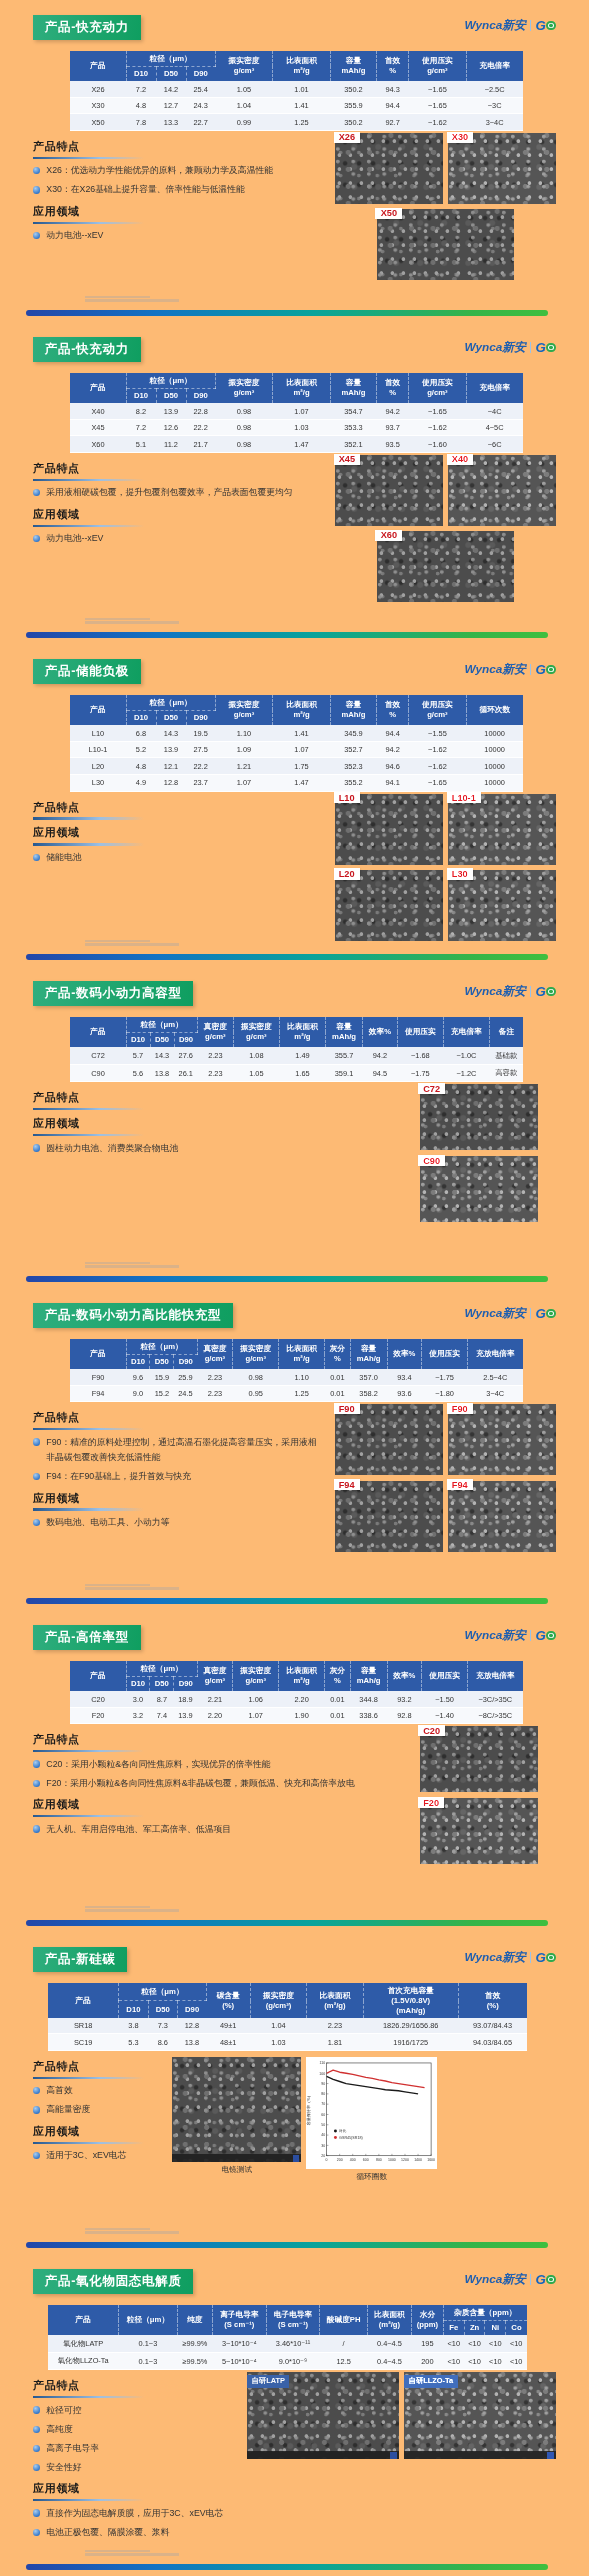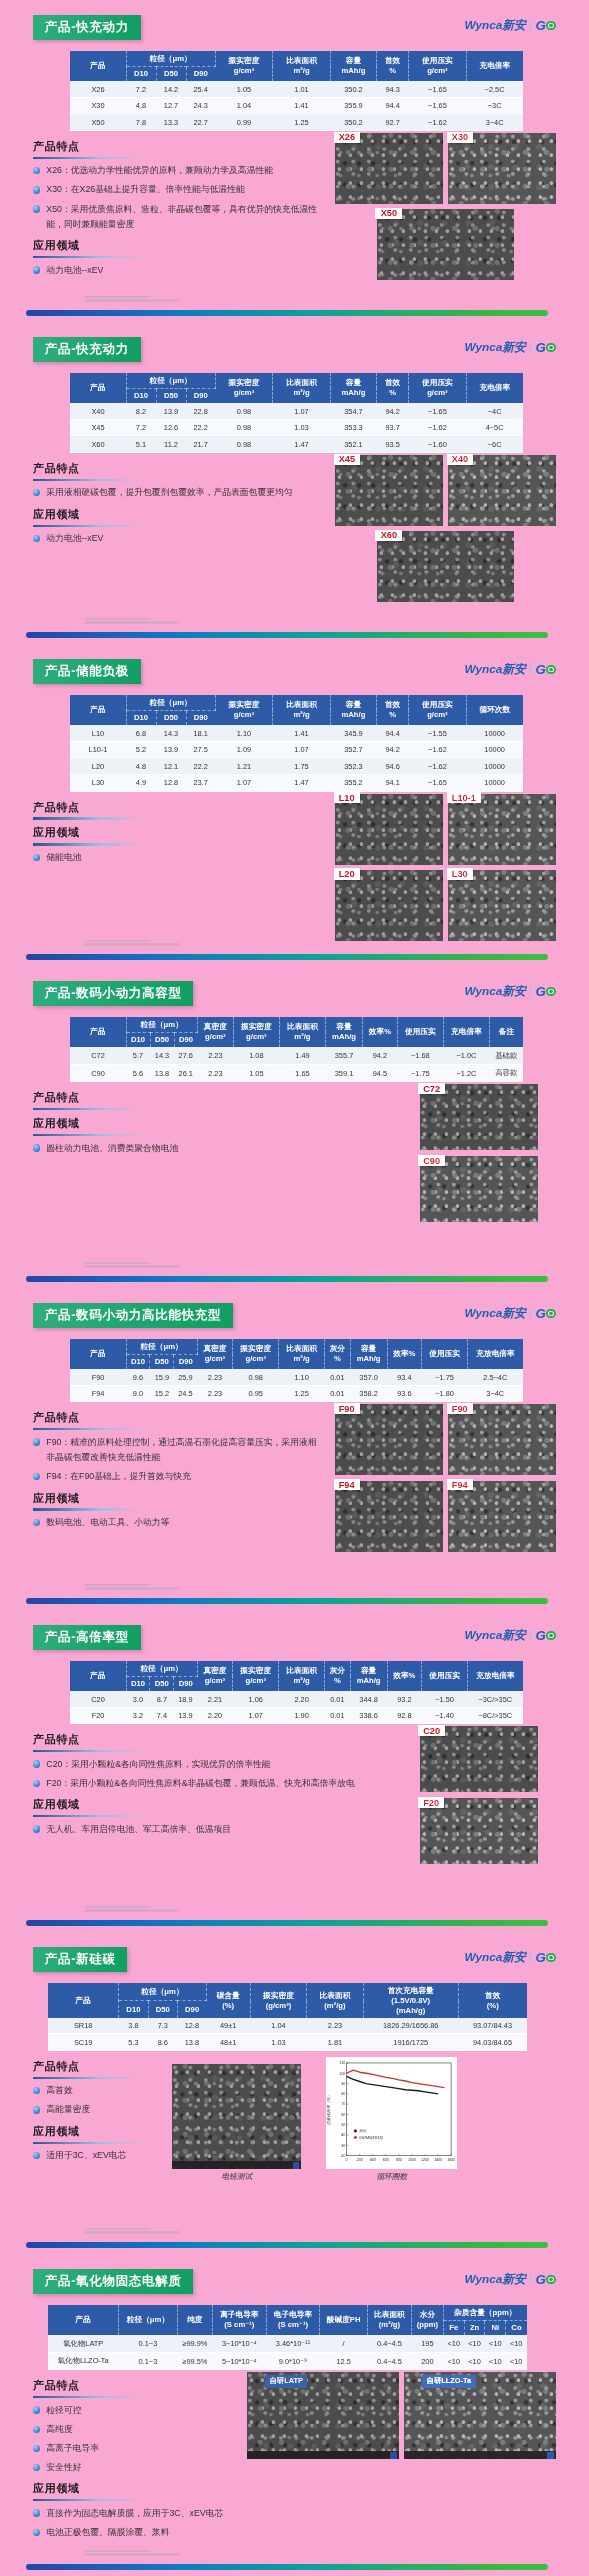--- a/index.html
+++ b/index.html
@@ -1,17 +1,17 @@
 <!DOCTYPE html>
 <html style="font-size:11.8px"><head>
 <meta charset="utf-8">
 <style>
   html,body{margin:0;padding:0;background:#fff;}
   body{width:589px;font-family:"Liberation Sans","DejaVu Sans",sans-serif;color:#333;}
-  .slide{width:589px;height:322px;box-sizing:border-box;position:relative;overflow:hidden;padding:14.7px 33px 0;background:#f9a8d4;}
+  .slide{width:589px;height:322px;box-sizing:border-box;position:relative;overflow:hidden;padding:14.7px 33px 0;background:#fdba74;}
   .head{display:flex;justify-content:space-between;align-items:flex-start;height:28px;}
   .badge{background:linear-gradient(100deg,#2fae7e,#0f9e60);color:#fff;font-weight:bold;font-size:12.5px;letter-spacing:0.7px;padding:4.4px 11.8px;box-shadow:1.5px 2.2px 3.7px rgba(0,0,0,.18);white-space:nowrap;}
   .logo{display:flex;align-items:center;gap:4.4px;margin-top:2.9px;}
   .lw{color:#1f5fb0;font-weight:bold;font-style:italic;font-size:11.8px;}
   .lsep{width:0.7px;height:11.8px;background:#9cc3e8;display:inline-block;}
   .lg{display:flex;align-items:center;color:#1565c0;font-weight:bold;font-style:italic;font-size:13.3px;}
   .go-ring{width:9.6px;height:9.6px;border:2.2px solid #2faa4e;border-radius:50%;display:inline-block;margin-left:0.7px;box-sizing:border-box;background:radial-gradient(circle,#2faa4e 0 1.5px,#fff 2.2px);}
   .twrap{margin:8.8px 0 0 37px;width:453px;}
   .twrap.wide{margin-left:14.7px;width:479px;}
   table.spec{width:100%;border-collapse:collapse;font-size:7.4px;text-align:center;}
@@ -45,24 +45,24 @@
     radial-gradient(circle at 18% 28%,#8e8e8e 0 1.5px,transparent 2.2px),
     radial-gradient(circle at 62% 14%,#6f6f6f 0 2.2px,transparent 2.9px),
     radial-gradient(circle at 40% 58%,#a0a0a0 0 1.5px,transparent 2.2px),
     radial-gradient(circle at 80% 70%,#5a5a5a 0 2.2px,transparent 3.7px),
     radial-gradient(circle at 30% 85%,#7a7a7a 0 1.5px,transparent 2.2px),
     radial-gradient(circle at 72% 42%,#2e2e2e 0 1.5px,transparent 2.9px),
     #4c4c4c;
     background-size:15.5px 12.5px,21.4px 17px,11px 14px,24px 20px,18.4px 23px,14px 21.4px,auto;}
   .sem-box:nth-child(even){filter:brightness(1.12);}
   .chip{position:absolute;top:-1.5px;left:-1.5px;background:#fff;color:#c8161e;font-weight:bold;font-size:9.2px;padding:0.7px 5.2px;box-shadow:0.7px 0.7px 2.2px rgba(0,0,0,.25);}
-  .chip.blue{background:#3a62a8;color:#fff;font-size:7.4px;padding:1.5px 4.4px;top:2.2px;left:18px;box-shadow:none;}
+  .chip.blue{background:#3a62a8;color:#fff;font-size:7.4px;padding:1.5px 4.4px;top:2.2px;left:0;box-shadow:none;}
   .sembar{position:absolute;bottom:0;left:0;right:0;height:8.8px;background:rgba(30,30,30,.88);}
   .zbadge{position:absolute;right:2.2px;top:1.5px;width:6.6px;height:6.6px;background:#2b4ea0;}
-  .figs{display:flex;gap:25px;align-items:flex-end;margin-top:4.4px;font-style:italic;}
+  .figs{display:flex;gap:5px;align-items:flex-start;margin-top:4.4px;}
   .figblock{margin:0;}
   .figblock .sem-box{width:129px;height:105px;}
   .chartbox{width:131px;height:112px;background:#fff;}
   .figcap{text-align:center;font-size:7.7px;color:#333;margin-top:2.9px;}
   .lcol.narrow{flex:0 0 129px;}
   .smudge{position:absolute;left:85px;bottom:19px;}
   .smudge i{display:block;height:2.2px;background:#9aa4b0;opacity:.35;margin:1.5px 0;}
   .smudge i:first-child{width:65px;}
   .smudge i:last-child{width:94px;}
   .gbar{position:absolute;left:26px;right:41px;bottom:5.9px;height:6.6px;border-radius:2.9px;background:linear-gradient(90deg,#2446a8 0%,#1273c4 25%,#0aa39b 55%,#35b449 85%,#3fbf3f 100%);}
@@ -151,24 +151,20 @@
       <h3 class="sh">产品特点</h3>
       <div class="blist">
           <div class="bullet">
             <span class="dot"></span>
             <span class="btxt">X26：优选动力学性能优异的原料，兼顾动力学及高温性能</span>
           </div>
           <div class="bullet">
             <span class="dot"></span>
             <span class="btxt">X30：在X26基础上提升容量、倍率性能与低温性能</span>
           </div>
-          <div class="bullet">
-            <span class="dot"></span>
-            <span class="btxt">X50：采用优质焦原料、造粒、非晶碳包覆等，具有优异的快充低温性能，同时兼顾能量密度</span>
-          </div>
         </div>
       <h3 class="sh">应用领域</h3>
       <div class="blist">
           <div class="bullet">
             <span class="dot"></span>
             <span class="btxt">动力电池--xEV</span>
           </div>
         </div>
     </div>
     <div class="rcol grid2">
@@ -336,21 +332,21 @@
             <th>D10</th>
             <th>D50</th>
             <th>D90</th>
           </tr>
         </thead>
         <tbody>
           <tr>
             <td>L10</td>
             <td>6.8</td>
             <td>14.3</td>
-            <td>18.1</td>
+            <td>19.5</td>
             <td>1.10</td>
             <td>1.41</td>
             <td>345.9</td>
             <td>94.4</td>
             <td>~1.55</td>
             <td>10000</td>
           </tr>
           <tr>
             <td>L10-1</td>
             <td>5.2</td>

